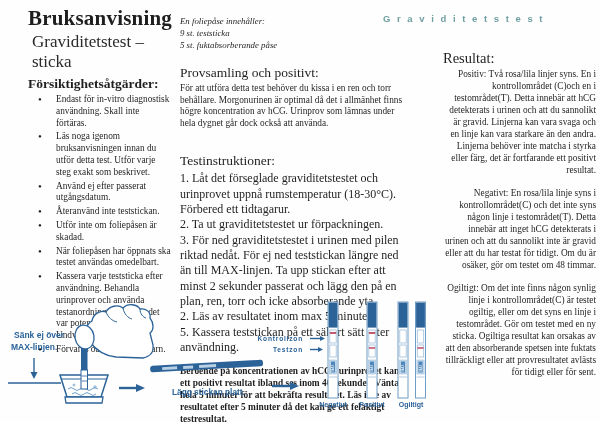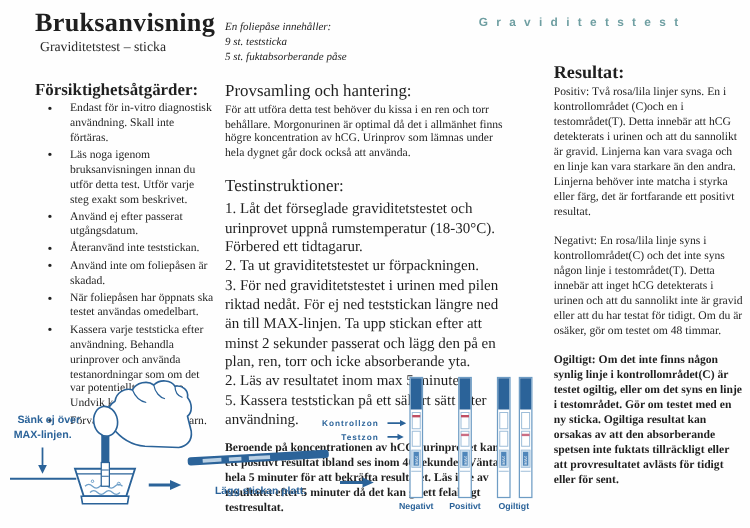--- a/index.html
+++ b/index.html
@@ -3,75 +3,75 @@
 <meta charset="utf-8">
 <style>
   * { margin:0; padding:0; box-sizing:border-box; }
   html,body { width:600px; height:422px; }
   body { font-family:"Liberation Serif","DejaVu Serif",serif; background:#ffffff; color:#1f1f1f; overflow:hidden; }
   .page { position:relative; width:600px; height:422px; background:#fefefe; }
 
   
   .col-left { position:absolute; left:28px; top:6px; width:143px; }
   .doc-title { font-size:21px; font-weight:bold; letter-spacing:.2px; }
-  .doc-subtitle { font-size:11px; margin:1px 0 20px 4px; color:#2a2a2a; }
+  .doc-subtitle { font-size:17px; margin:1px 0 4px 4px; color:#2a2a2a; }
   .h-bold { font-size:13.5px; font-weight:bold; margin-bottom:2px; }
   ul.precautions { list-style:none; padding-left:8px; }
   ul.precautions li { position:relative; padding-left:20px; font-size:9.3px; line-height:1.27; margin-bottom:2px; }
   ul.precautions li::before { content:"•"; position:absolute; left:2px; top:-1px; font-size:11px; }
 
   
   .col-mid { position:absolute; left:180px; top:16px; width:231px; }
   .pouch { font-style:italic; font-size:8.8px; line-height:1.35; margin-bottom:13px; }
   .h-mid { font-size:13.5px; font-weight:500; margin-bottom:2px; }
   .body-p { font-size:9.3px; line-height:1.28; }
-  .gap12 { margin-bottom:11px; }
+  .gap12 { margin-bottom:23px; }
   .steps div { font-size:12px; line-height:1.28; }
   .warn { font-weight:bold; font-size:9.4px; line-height:1.3; margin-top:9px; }
 
   
   .watermark { position:absolute; left:383px; top:13px; font-family:"Liberation Sans",sans-serif;
                font-size:9.5px; font-weight:600; letter-spacing:2px; color:#6f9fa2; white-space:nowrap; }
   .col-right { position:absolute; left:443px; top:50px; width:153px; }
-  .h-res { font-size:14.5px; font-weight:bold; margin-bottom:2px; }
-  .col-right p { font-size:9.3px; line-height:1.29; margin-bottom:11px; }
-  .col-right p.last { margin-top:3px;font-weight:bold; }
+  .h-res { font-size:14.5px; font-weight:normal; margin-bottom:2px; }
+  .col-right p { font-size:9.3px; line-height:1.29; margin-bottom:11px;text-align:right; }
+  .col-right p.last { margin-top:3px; }
 
   
   .diagram { position:absolute; left:0; top:297px; width:460px; height:125px; }
   .dg-label { font-family:"Liberation Sans",sans-serif; font-weight:600; fill:#2b6399; }
 </style>
 </head>
 <body>
 
 <div class="page">
 
   <div class="col-left">
     <div class="doc-title">Bruksanvisning</div>
     <div class="doc-subtitle">Graviditetstest – sticka</div>
     <div class="h-bold">Försiktighetsåtgärder:</div>
     <ul class="precautions">
       <li>Endast för in-vitro diagnostisk användning. Skall inte förtäras.</li>
       <li>Läs noga igenom bruksanvisningen innan du utför detta test. Utför varje steg exakt som beskrivet.</li>
       <li>Använd ej efter passerat utgångsdatum.</li>
       <li>Återanvänd inte teststickan.</li>
-      <li>Använd inte om foliepåsen är skadad.</li>
+      <li>Utför inte om foliepåsen är skadad.</li>
       <li>När foliepåsen har öppnats ska testet användas omedelbart.</li>
       <li>Kassera varje teststicka efter användning. Behandla urinprover och använda testanordningar som om det var potentiellt infektiösa. Undvik kontakt med hud.</li>
       <li>Förvaras oåtkomligt för barn.</li>
     </ul>
   </div>
 
   <div class="col-mid">
     <div class="pouch">
       <div>En foliepåse innehåller:</div>
       <div>9 st. teststicka</div>
       <div>5 st. fuktabsorberande påse</div>
     </div>
-    <div class="h-mid">Provsamling och hantering:</div>
+    <div class="h-mid">Provsamling och positivt:</div>
     <p class="body-p gap12">För att utföra detta test behöver du kissa i en ren och torr behållare.  Morgonurinen är optimal då det i allmänhet finns högre koncentration av hCG. Urinprov som lämnas under hela dygnet går dock också att använda.</p>
     <div class="h-mid">Testinstruktioner:</div>
     <div class="steps">
       <div>1. Låt det förseglade graviditetstestet och urinprovet uppnå rumstemperatur (18-30°C). Förbered ett tidtagarur.</div>
       <div>2. Ta ut graviditetstestet ur förpackningen.</div>
       <div>3. För ned graviditetstestet i urinen med pilen riktad nedåt. För ej ned teststickan längre ned än till MAX-linjen. Ta upp stickan efter att minst 2 sekunder passerat och lägg den på en plan, ren, torr och icke absorberande yta.</div>
       <div>2. Läs av resultatet inom max 5 minuter.</div>
       <div>5. Kassera teststickan på ett säkert sätt efter användning.</div>
     </div>
     <p class="warn">Beroende på koncentrationen av hCG i urinprovet kan ett positivt resultat ibland ses inom 40 sekunder. Vänta hela 5 minuter för att bekräfta resultatet. Läs inte av resultatet efter 5 minuter då det kan ge ett felaktigt testresultat.</p>

